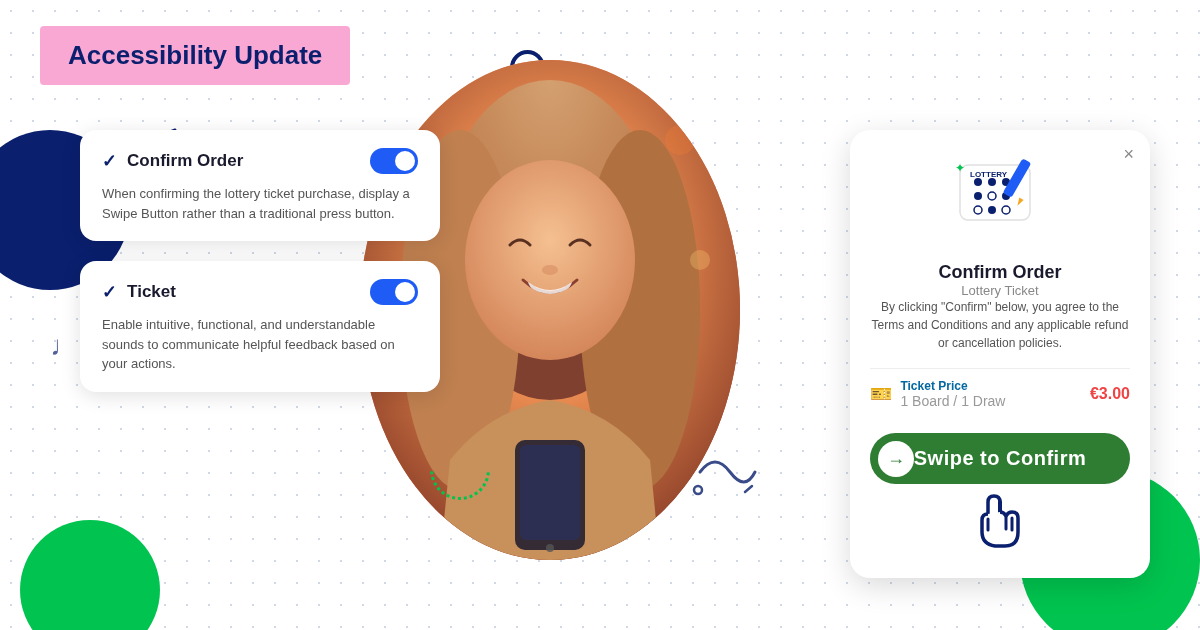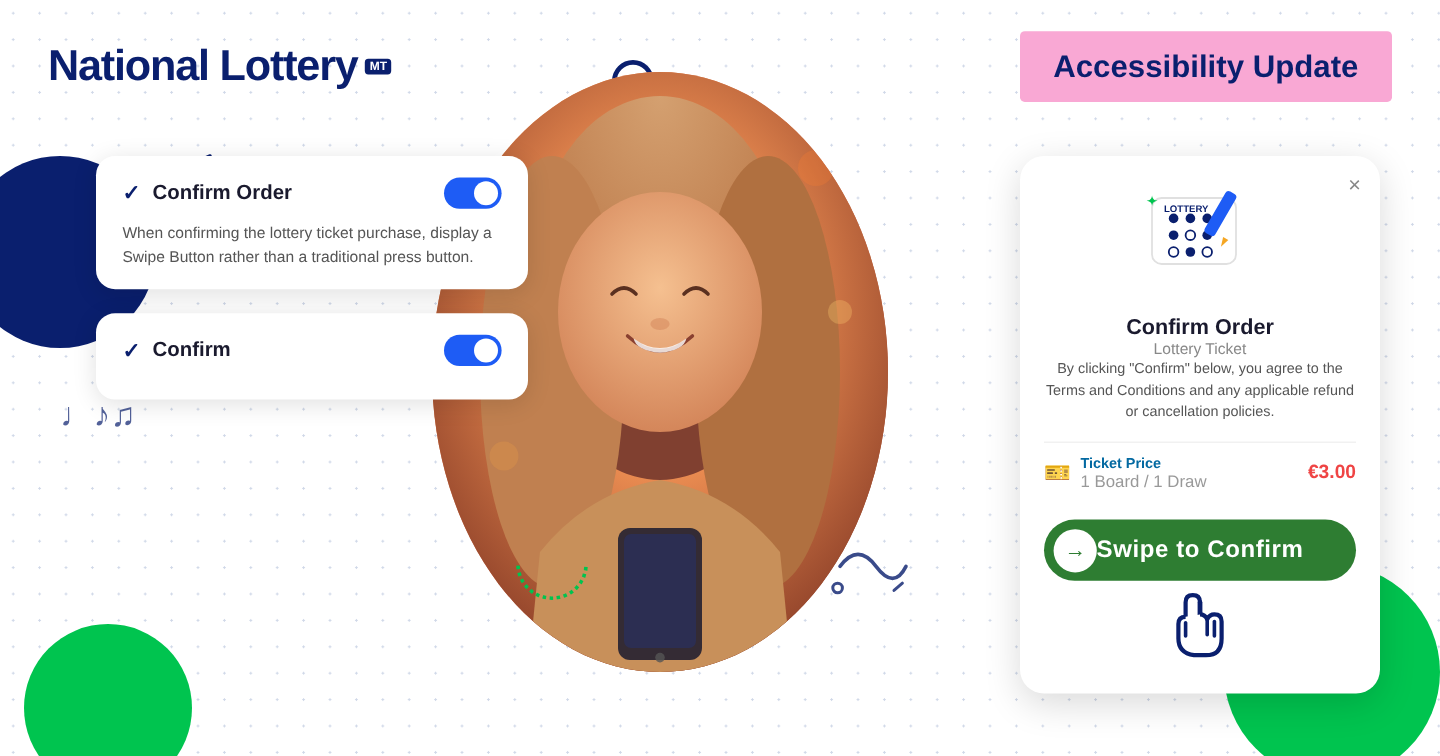--- a/index.html
+++ b/index.html
@@ -404,24 +404,20 @@
 
 <div class="squiggle">
   <svg width="70" height="60" viewBox="0 0 70 60">
     <path d="M10 30 Q25 10 40 30 Q55 50 65 30" stroke="#0a1f6e" stroke-width="3" fill="none" stroke-linecap="round"></path>
     <circle cx="8" cy="48" r="4" fill="none" stroke="#0a1f6e" stroke-width="2.5"></circle>
     <line x1="55" y1="50" x2="62" y2="44" stroke="#0a1f6e" stroke-width="2.5" stroke-linecap="round"></line>
   </svg>
 </div>
 
 <div class="header">
-  <div class="logo">
-    <span class="logo-text">National Lottery</span>
-    <span class="logo-reg">MT</span>
-  </div>
   <div class="accessibility-badge">
     <span class="accessibility-badge-text">Accessibility Update</span>
   </div>
 </div>
 
 <div class="cards-area">
 
   <div class="card">
     <div class="card-header">
       <div class="card-header-left">
@@ -430,24 +426,25 @@
       </div>
       <div class="toggle"></div>
     </div>
     <p class="card-description">When confirming the lottery ticket purchase, display a Swipe Button rather than a traditional press button.</p>
   </div>
 
   <div class="card">
     <div class="card-header">
       <div class="card-header-left">
         <span class="check-icon">✓</span>
-        <span class="card-title">Confirm</span>
+        <span class="card-title">Ticket</span>
       </div>
       <div class="toggle"></div>
     </div>
+    <p class="card-description">Enable intuitive, functional, and understandable sounds to communicate helpful feedback based on your actions.</p>
   </div>
 </div>
 
 <div class="photo-circle">
   <div class="photo-circle-inner">
 
     <svg width="380" height="500" viewBox="0 0 380 500" xmlns="http://www.w3.org/2000/svg">
 
       <defs>
         <radialGradient id="bgGrad" cx="50%" cy="40%" r="70%">

